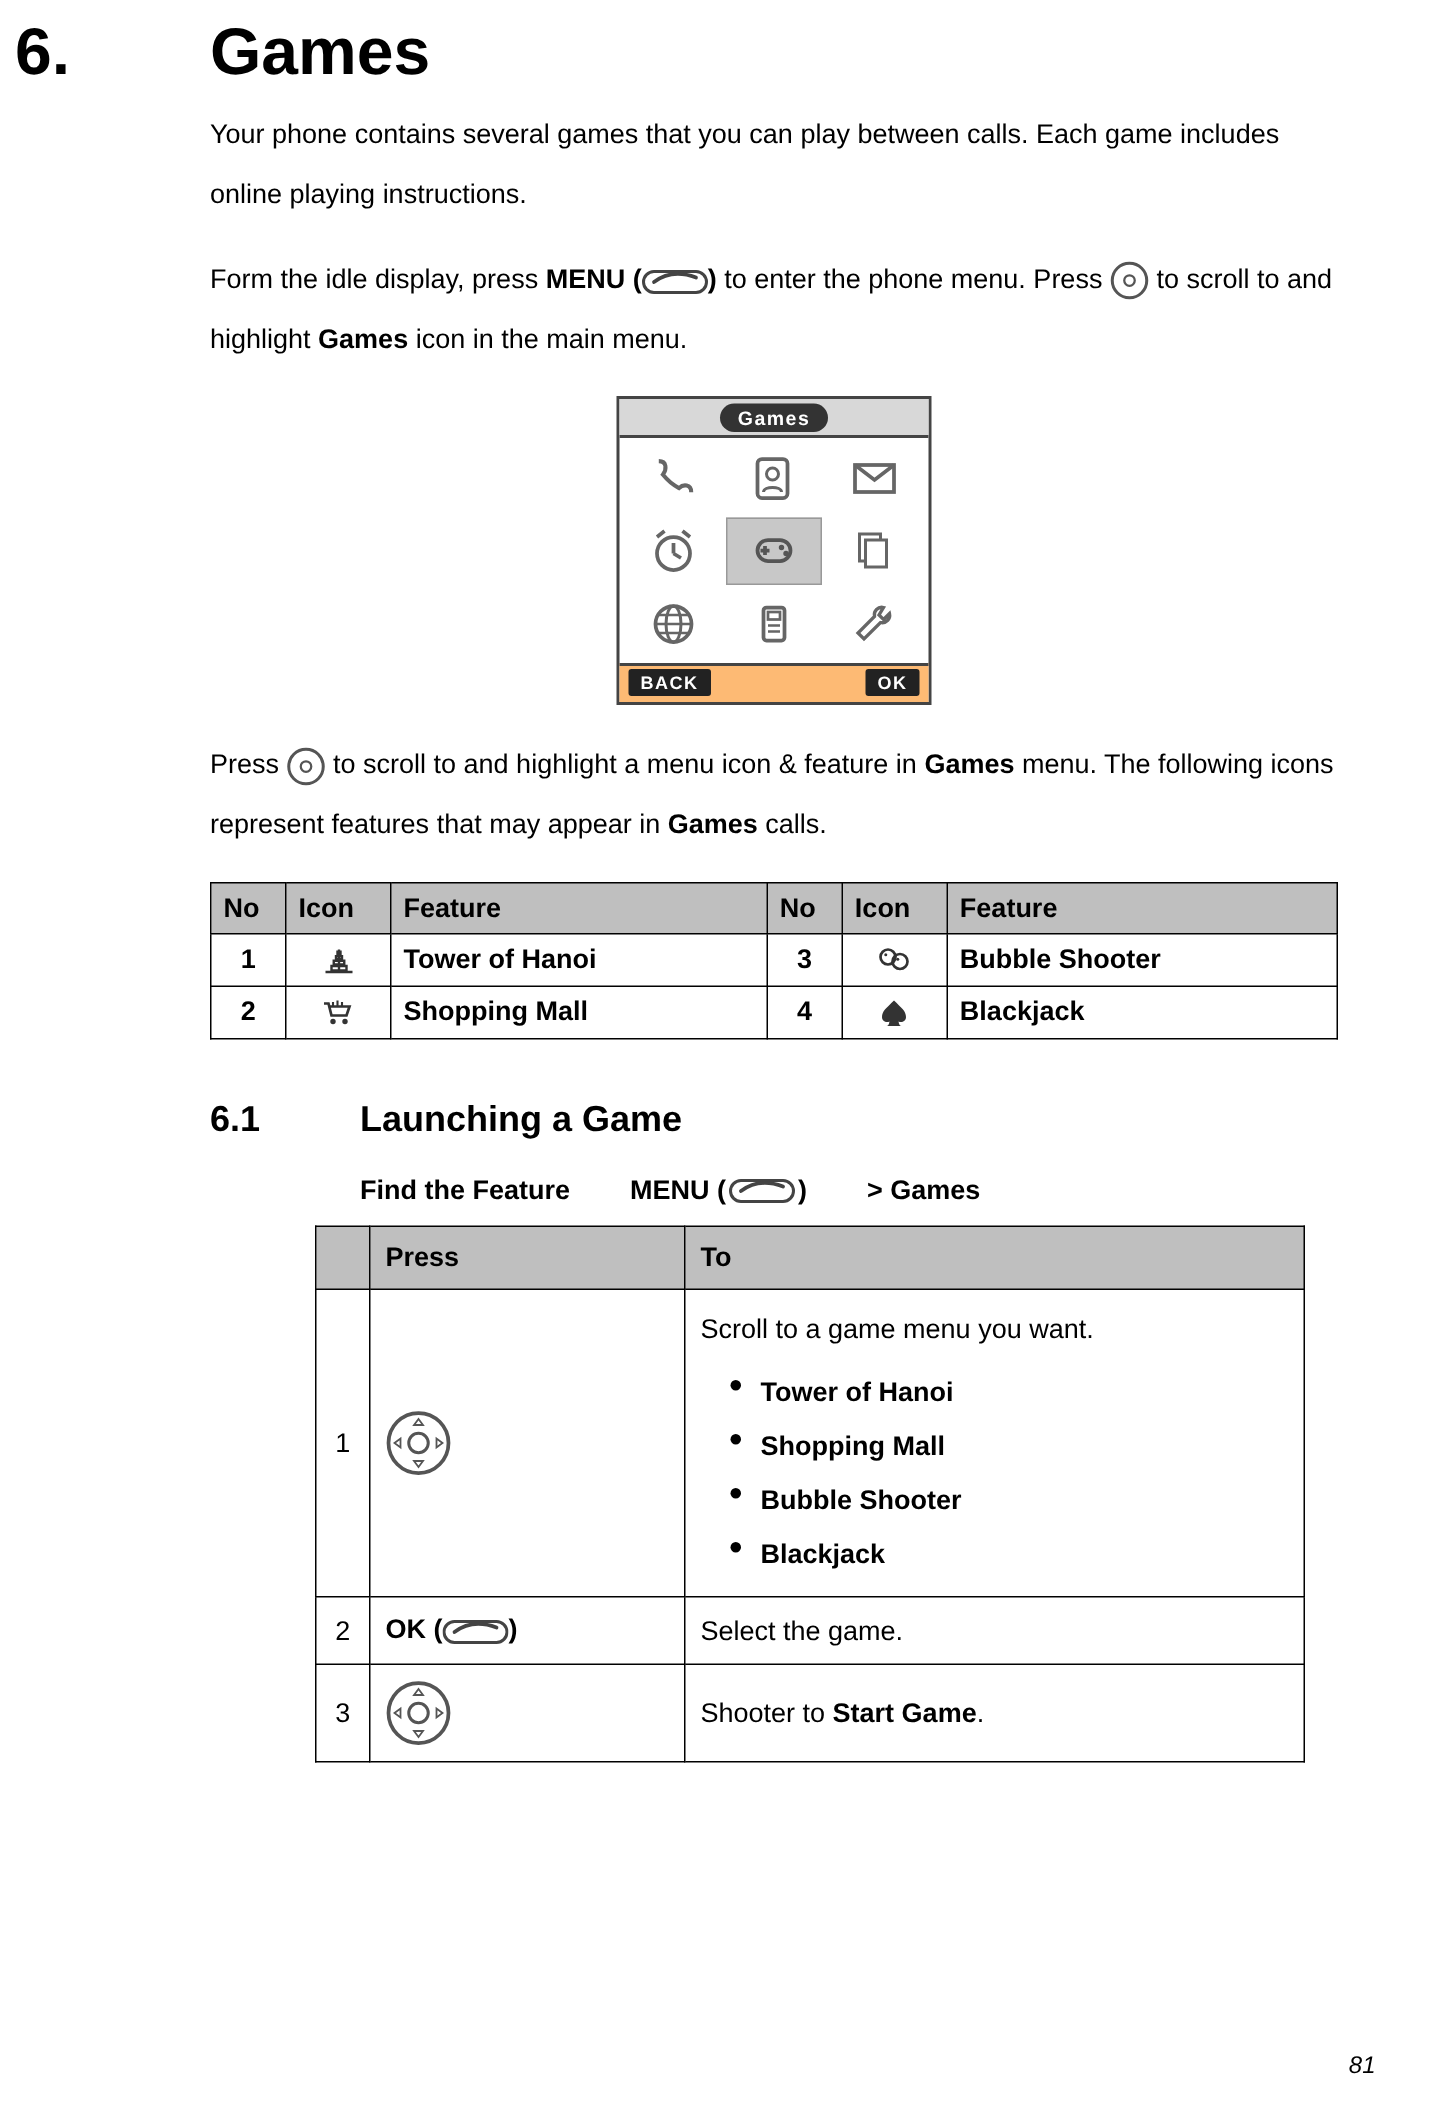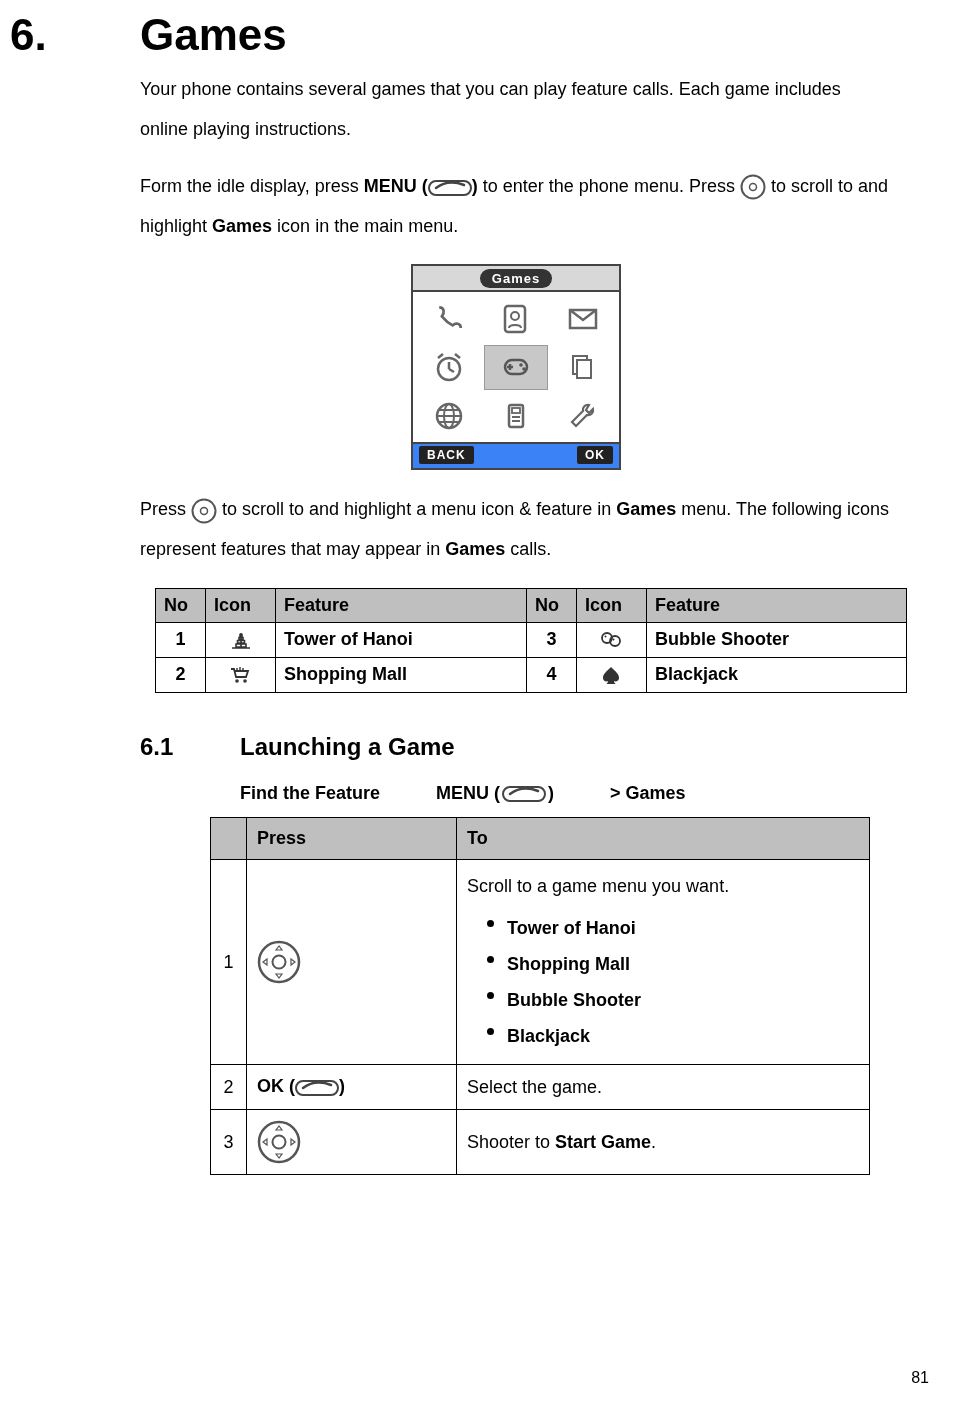--- a/index.html
+++ b/index.html
@@ -82,37 +82,36 @@
   }
   .phone-icon.selected {
     background: #c8c8c8;
     border: 1px solid #999;
   }
   .phone-bottom {
     display: flex;
     justify-content: space-between;
     padding: 2px 6px 4px 6px;
     border-top: 2px solid #444;
-    background: #3b82f6;
+    background: #fdba74;
   }
   .phone-soft {
     background: #222;
     color: #fff;
     font-size: 12px;
     font-weight: bold;
     padding: 2px 8px;
     border-radius: 2px;
     letter-spacing: 1px;
   }
 
   table.features {
     border-collapse: collapse;
     width: 100%;
     margin-top: 4px;
-    margin-left: 15px;
   }
   table.features th, table.features td {
     border: 1px solid #000;
     padding: 6px 8px;
     text-align: left;
     vertical-align: middle;
   }
   table.features th {
     background: #bfbfbf;
     font-weight: bold;
@@ -138,21 +137,21 @@
   .h2-title {
     font-size: 24px;
     font-weight: bold;
   }
 
   .find-feature {
     margin-left: 230px;
     margin-bottom: 12px;
     display: flex;
     align-items: center;
-    gap: 56px;
+    gap: 40px;
     font-weight: bold;
   }
   .ff-menu {
     display: inline-flex;
     align-items: center;
     gap: 2px;
   }
 
   table.steps {
     border-collapse: collapse;
@@ -196,22 +195,23 @@
     background: #000;
     border-radius: 50%;
   }
   .step-intro {
     line-height: 1.8;
   }
 
   .page-num {
     position: absolute;
     bottom: 20px;
-    right: 28px;
+    right: 40px;
     font-size: 16px;
+    font-style: italic;
   }
 
   
   .soft-key {
     display: inline-flex;
     vertical-align: middle;
   }
   .nav-key {
     display: inline-flex;
     vertical-align: middle;
@@ -268,21 +268,21 @@
 </svg>
 
 <div class="page">
 
   <div class="h1-row">
     <div class="h1-num">6.</div>
     <div class="h1-title">Games</div>
   </div>
 
   <div class="indent">
-    <p class="para">Your phone contains several games that you can play feature calls. Each game includes online playing instructions.</p>
+    <p class="para">Your phone contains several games that you can play between calls. Each game includes online playing instructions.</p>
 
     <p class="para">
       <span>Form the idle display, press </span><b><span>MENU (</span><span class="soft-key">
             <svg width="44" height="24">
               <use href="#softkey-svg"></use>
             </svg>
           </span><span>)</span></b><span> to enter the phone menu. Press </span><span class="nav-key">
           <svg width="26" height="26">
             <use href="#navkey-small"></use>
           </svg>

